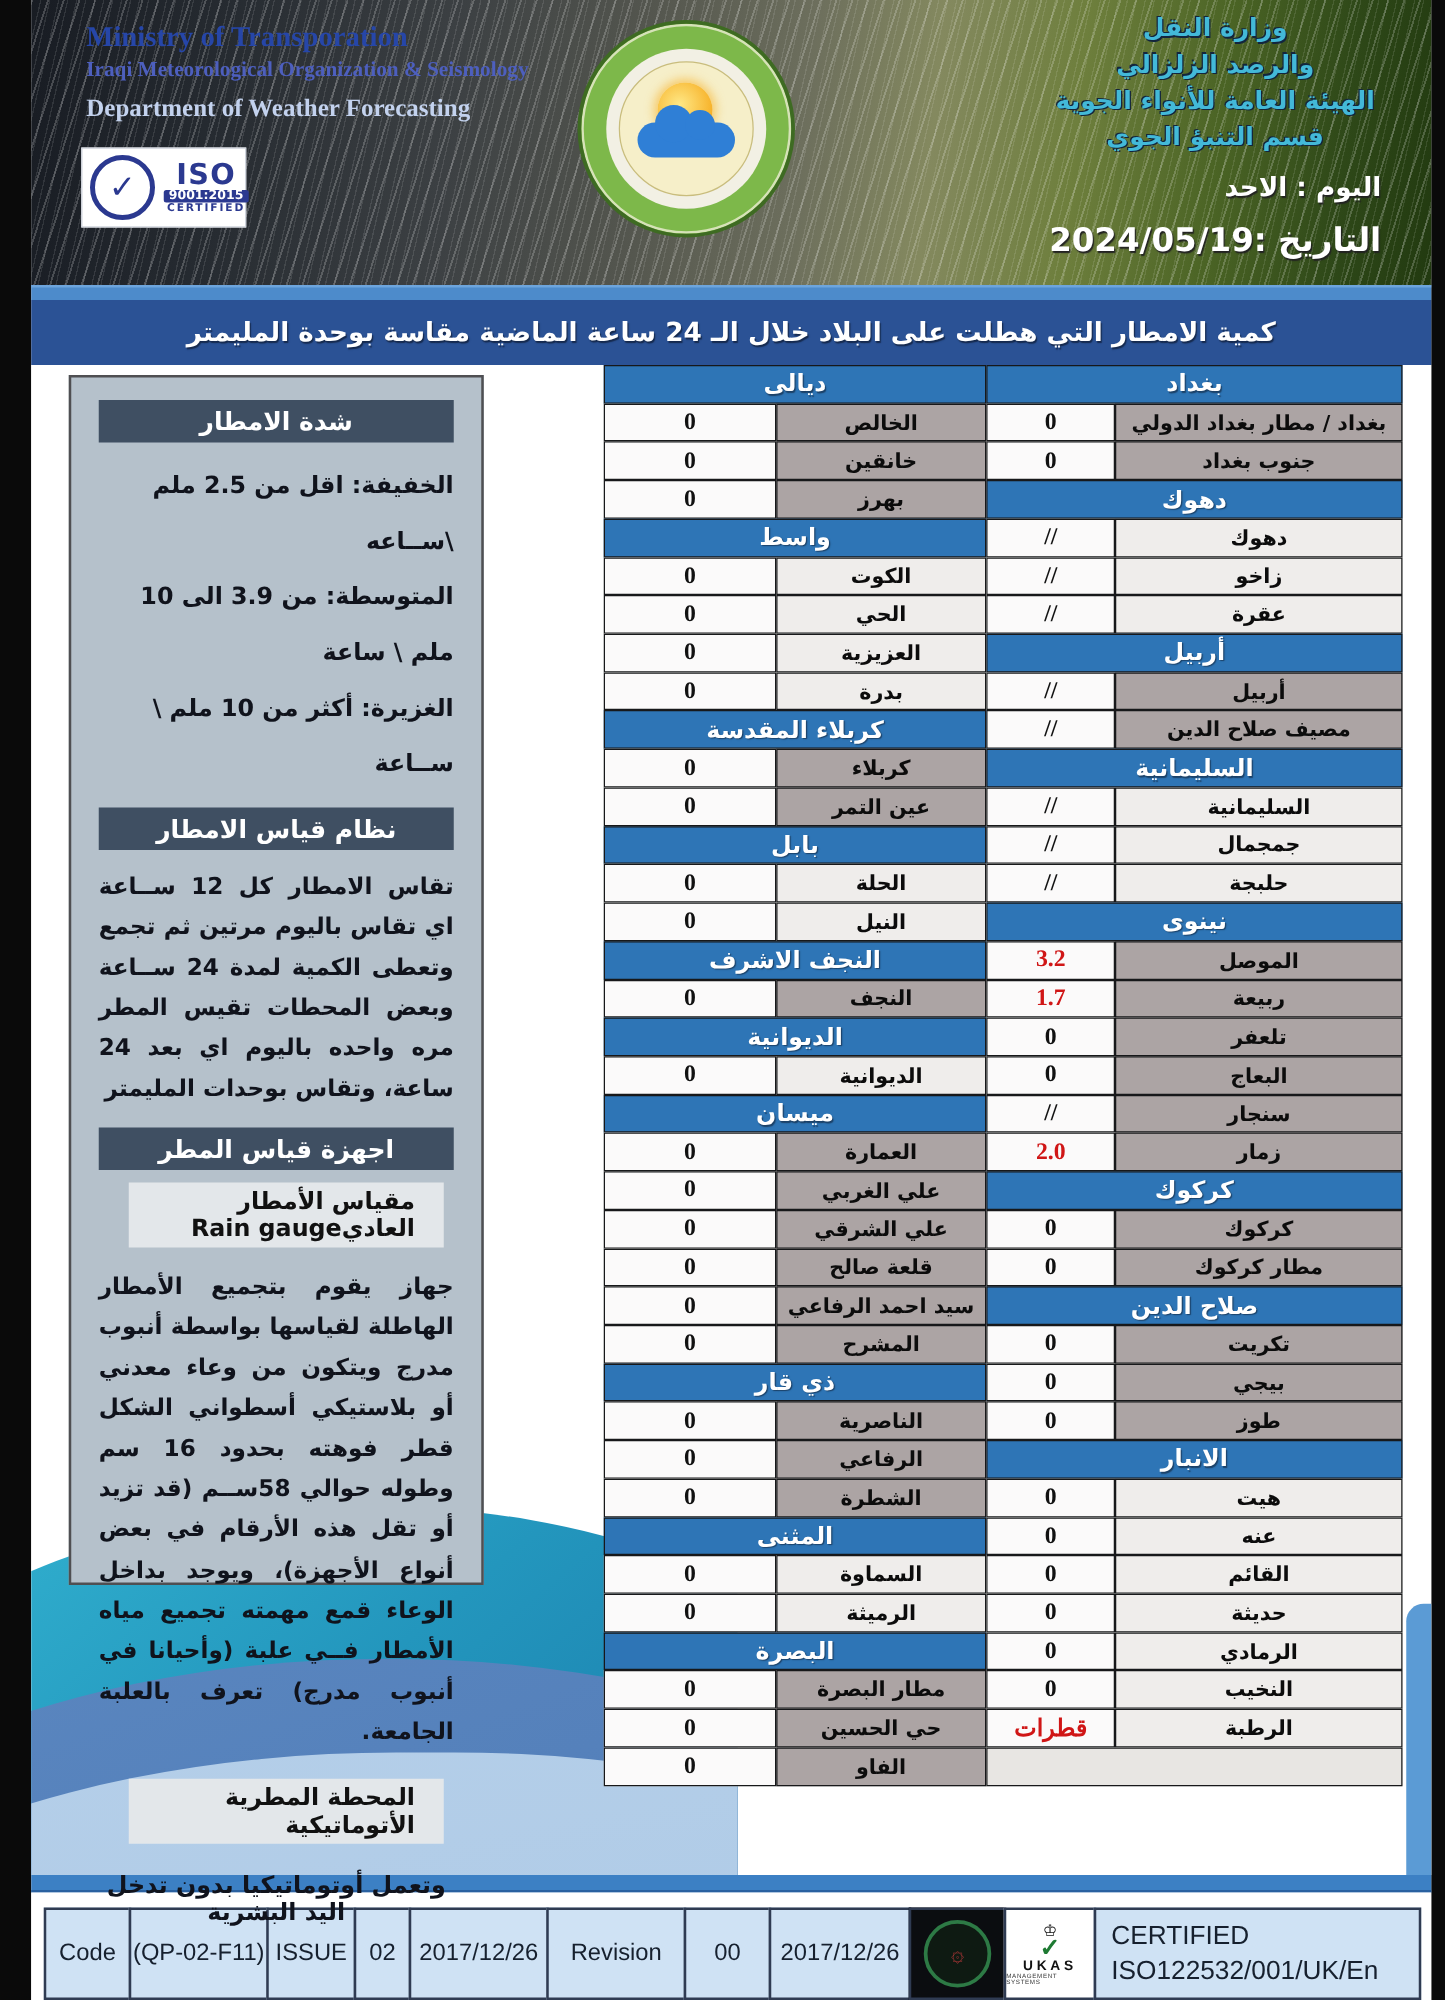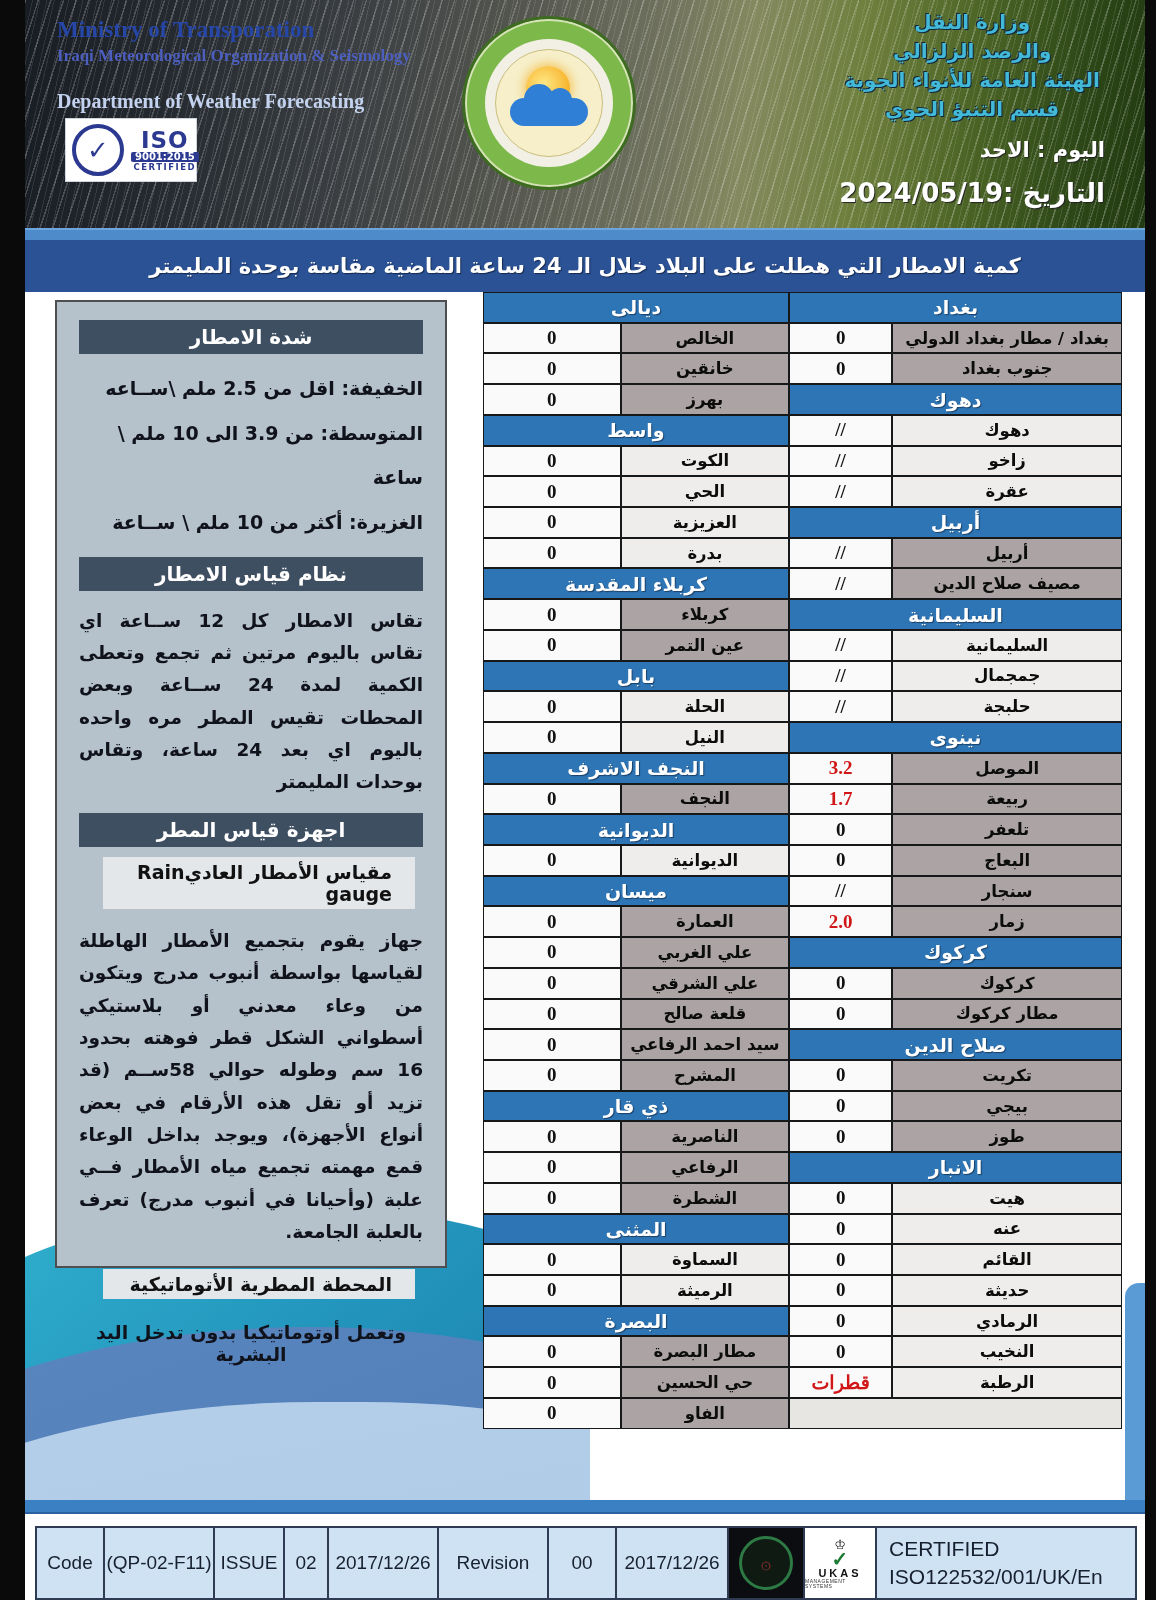--- a/index.html
+++ b/index.html
@@ -9,24 +9,24 @@
   }
   .page{position:absolute;left:25px;top:0;width:1120px;height:1600px;background:#ffffff;}
 
   
   .photo{position:relative;width:100%;height:228px;overflow:hidden;
     background:linear-gradient(96deg,#181c23 0%,#262b31 14%,#3c4043 30%,#55574f 44%,#6d6f5d 55%,#84895f 64%,#6e7f3d 74%,#4b6425 84%,#2e4818 93%,#223a10 100%);}
   .photo .rain{position:absolute;inset:0;
     background:
       repeating-linear-gradient(108deg,rgba(255,255,255,0.20) 0 1.5px,transparent 1.5px 12px),
       repeating-linear-gradient(103deg,rgba(255,255,255,0.10) 0 1px,transparent 1px 7px);}
-  .en-block{position:absolute;left:32px;top:14px;font-family:"Liberation Serif",serif;line-height:1.35;}
+  .en-block{position:absolute;left:44px;top:14px;font-family:"Liberation Serif",serif;line-height:1.35;}
   .en-1{font-size:23px;font-weight:bold;color:#2646a8;}
   .en-2{font-size:17px;font-weight:bold;color:#4d5fbe;}
-  .en-3{font-size:20px;font-weight:bold;color:#c3d2ee;margin-top:20px;}
+  .en-3{font-size:20px;font-weight:bold;color:#c3d2ee;margin-top:6px;}
   .ar-block{position:absolute;right:40px;top:8px;text-align:center;direction:rtl;}
   .ar-line{font-size:20px;font-weight:bold;color:#43b9d8;text-shadow:1px 1px 0 #13253d,-1px -1px 0 #13253d;line-height:1.45;}
   .day-line{font-size:21px;font-weight:bold;color:#ffffff;margin-top:14px;text-align:right;text-shadow:1px 1px 1px #222;}
   .date-line{font-size:26px;font-weight:bold;color:#ffffff;margin-top:16px;text-align:left;text-shadow:1px 1px 1px #222;}
 
   
   .org-logo{position:absolute;left:437px;top:16px;width:168px;height:168px;border-radius:50%;
     background:#7db84a;border:3px solid #3e6b22;box-shadow:0 0 0 2px #d6e2b8 inset;}
   .org-logo .ring{position:absolute;inset:20px;border-radius:50%;background:#f2f0e4;}
   .org-logo .core{position:absolute;inset:30px;border-radius:50%;background:#f6efc9;border:1px solid #c9bd7d;overflow:hidden;}
@@ -58,21 +58,21 @@
   .waves{position:absolute;left:0;top:885px;width:565px;height:323px;overflow:hidden;z-index:0;}
   .w1{position:absolute;left:-180px;top:28px;width:900px;height:520px;border-radius:50%;
     background:linear-gradient(140deg,#35b8d4 0%,#2396bd 40%,#1b7fae 70%);}
   .w2{position:absolute;left:-240px;top:150px;width:1050px;height:520px;border-radius:50%;
     background:linear-gradient(160deg,#5b87c0,#4a76b2);}
   .w3{position:absolute;left:-260px;top:225px;width:1150px;height:560px;border-radius:48%;
     background:linear-gradient(170deg,#b5cfe9,#a8c6e4);}
   .right-wedge{position:absolute;right:0;top:991px;width:20px;height:217px;background:#5b9bd5;border-top-left-radius:14px;z-index:0;}
 
   
-  .sidebar{position:absolute;left:30px;top:8px;width:392px;height:968px;background:#b5c1cb;border:2px solid #4f4f52;
+  .sidebar{position:absolute;left:30px;top:8px;width:332px;height:968px;background:#b5c1cb;border:2px solid #4f4f52;
     box-sizing:border-box;padding:14px 16px;z-index:2;direction:rtl;}
   .sb-h{background:#3f4f62;color:#ffffff;font-size:20px;font-weight:bold;text-align:center;padding:5px 4px;margin:4px 6px 10px 6px;}
   .sb-lines{font-size:19px;font-weight:bold;color:#10131c;line-height:2.35;text-align:right;padding:2px 6px 8px 6px;}
   .sb-par{font-size:18.5px;font-weight:bold;color:#10131c;line-height:1.75;text-align:justify;padding:4px 6px 10px 6px;}
   .sb-sub{background:#e3e7ea;color:#111;font-size:19px;font-weight:bold;text-align:right;padding:4px 23px;margin:10px 14px 12px 30px;}
   .sb-final{font-size:19px;font-weight:bold;color:#10131c;text-align:center;padding:10px 4px;}
 
   
   .rain-table{position:absolute;left:458px;top:0;width:639px;height:1138px;z-index:1;}
   .half{position:absolute;top:0;display:flex;flex-direction:column;}

